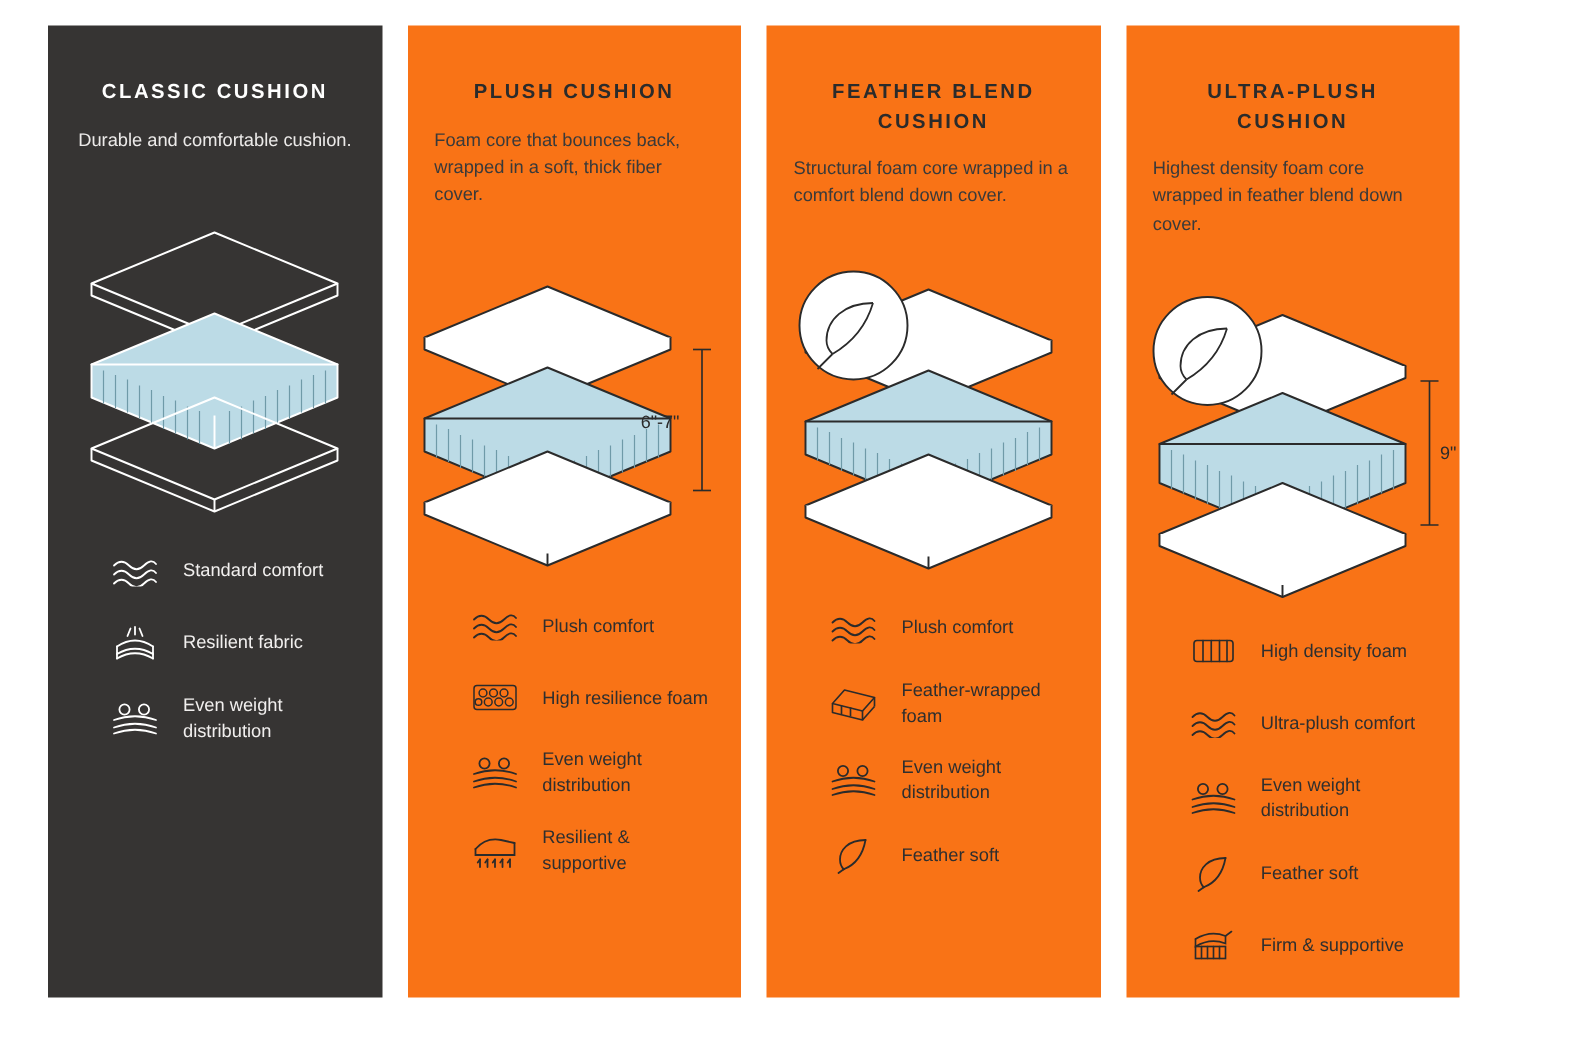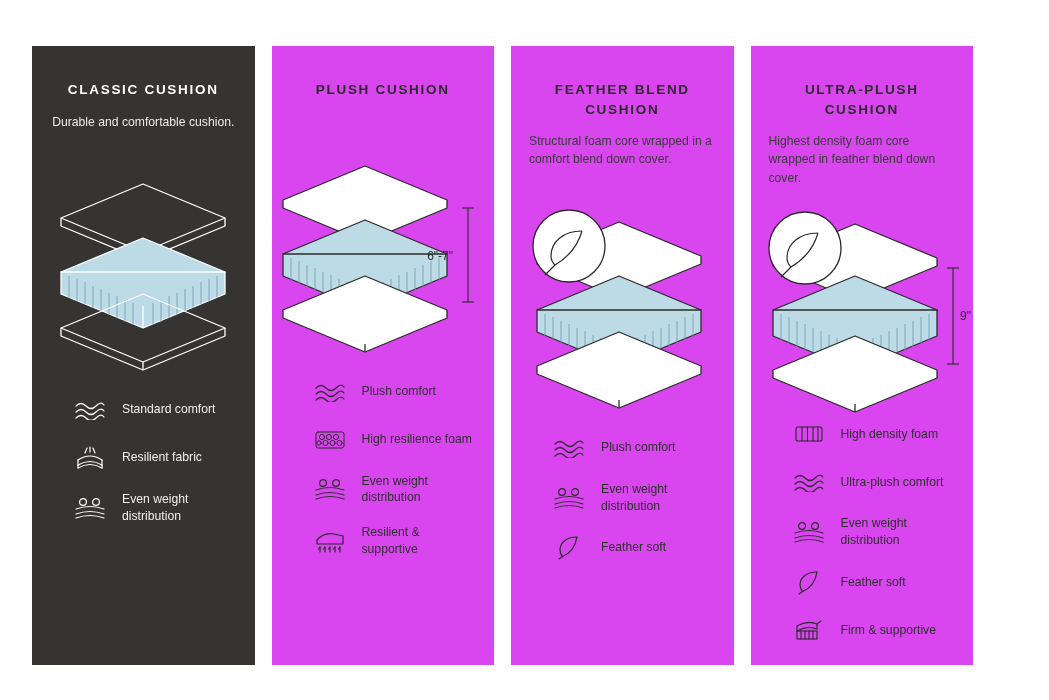--- a/index.html
+++ b/index.html
@@ -8,33 +8,33 @@
     width: 1049px; height: 700px;
     background: #ffffff;
     font-family: "Liberation Sans", sans-serif;
   }
   #board {
     position: relative;
     width: 1003px; height: 700px;
     background: #ffffff;
     display: flex;
     gap: 17px;
-    padding: 46px 30px 35px 32px;
+    padding: 17px 30px 35px 32px;
   }
   .card {
     flex: 1 1 0;
     position: relative;
     display: flex;
     flex-direction: column;
     align-items: center;
     padding: 34px 18px 20px 18px;
     overflow: hidden;
   }
   .card.dark  { background: #363433; }
-  .card.light { background: #d946ef; }
+  .card.light { background: #f97316; }
 
   .card-title {
     font-size: 13.5px;
     font-weight: bold;
     letter-spacing: 1.7px;
     text-align: center;
     line-height: 1.45;
     margin: 0 0 13px 0;
     text-transform: uppercase;
   }
@@ -177,20 +177,21 @@
             <path d="M2 22 Q16 17 30 22"></path>
           </svg>
         </span>
         <span class="flabel">Even weight distribution</span>
       </div>
     </div>
   </div>
 
   <div class="card light">
     <h2 class="card-title">PLUSH CUSHION</h2>
+    <p class="card-desc">Foam core that bounces back, wrapped in a soft, thick fiber cover.</p>
 
     <div class="illus">
       <svg width="230" height="200" viewBox="0 0 230 200" fill="none" stroke="#2b2b2b" stroke-width="1.3" stroke-linejoin="round">
         <g>
           <polygon points="97,18 179,52 97,86 15,52" fill="#ffffff"></polygon>
           <polyline points="15,52 15,60 97,94 179,60 179,52" fill="#ffffff"></polyline>
           <line x1="97" y1="86" x2="97" y2="94"></line>
         </g>
         <g>
           <polygon points="97,72 179,106 97,140 15,106" fill="#bcdbe6"></polygon>
@@ -349,20 +350,33 @@
           <svg width="32" height="20" viewBox="0 0 32 20" fill="none" stroke="#2b2b2b" stroke-width="1.2" stroke-linecap="round">
             <path d="M2 6 Q7 1 12 6 T22 6 T30 5"></path>
             <path d="M2 12 Q7 7 12 12 T22 12 T30 11"></path>
             <path d="M2 18 Q7 13 12 18 T22 18 T30 17"></path>
           </svg>
         </span>
         <span class="flabel">Plush comfort</span>
       </div>
       <div class="feature">
         <span class="ficon">
+          <svg width="32" height="24" viewBox="0 0 32 24" fill="none" stroke="#2b2b2b" stroke-width="1.1" stroke-linejoin="round">
+            <polygon points="10,3 30,8 22,17 2,12"></polygon>
+            <polyline points="2,12 2,18 22,23 22,17"></polyline>
+            <line x1="22" y1="23" x2="30" y2="14"></line>
+            <line x1="30" y1="8" x2="30" y2="14"></line>
+            <line x1="8" y1="13" x2="8" y2="19"></line>
+            <line x1="14" y1="14.5" x2="14" y2="20.5"></line>
+          </svg>
+        </span>
+        <span class="flabel">Feather-wrapped foam</span>
+      </div>
+      <div class="feature">
+        <span class="ficon">
           <svg width="32" height="24" viewBox="0 0 32 24" fill="none" stroke="#2b2b2b" stroke-width="1.2" stroke-linecap="round">
             <circle cx="9" cy="6" r="3.4"></circle>
               <circle cx="22" cy="6" r="3.4"></circle>
             <path d="M2 13 Q16 8 30 13"></path>
             <path d="M2 18 Q16 13 30 18"></path>
             <path d="M2 22 Q16 17 30 22"></path>
           </svg>
         </span>
         <span class="flabel">Even weight distribution</span>
       </div>

